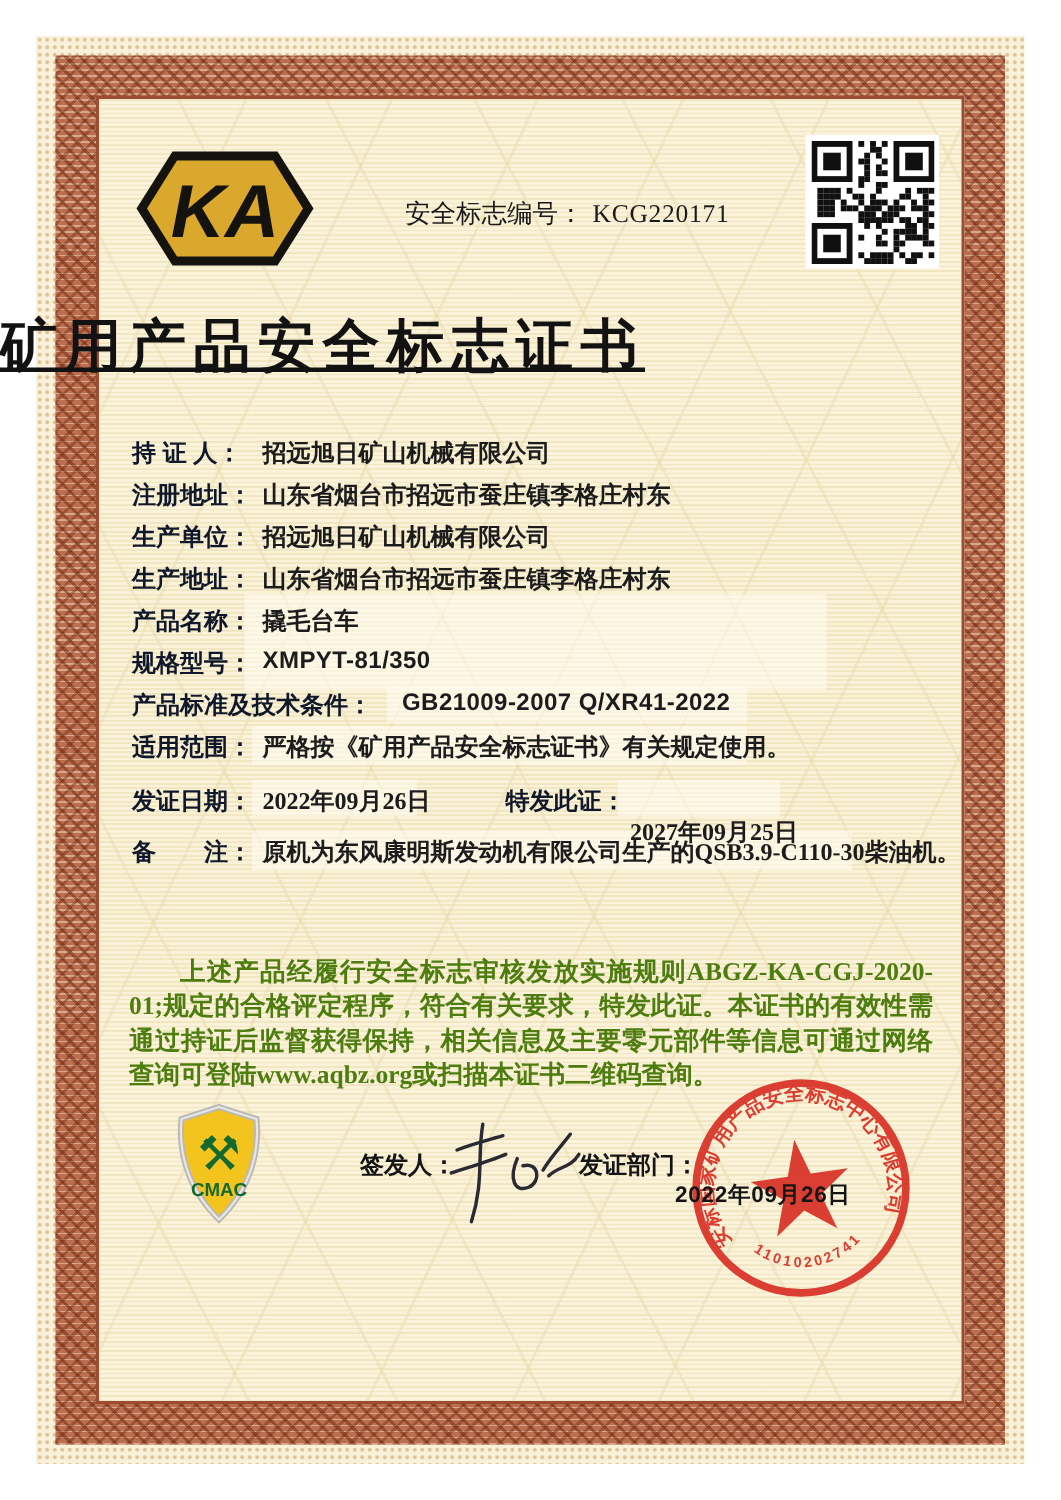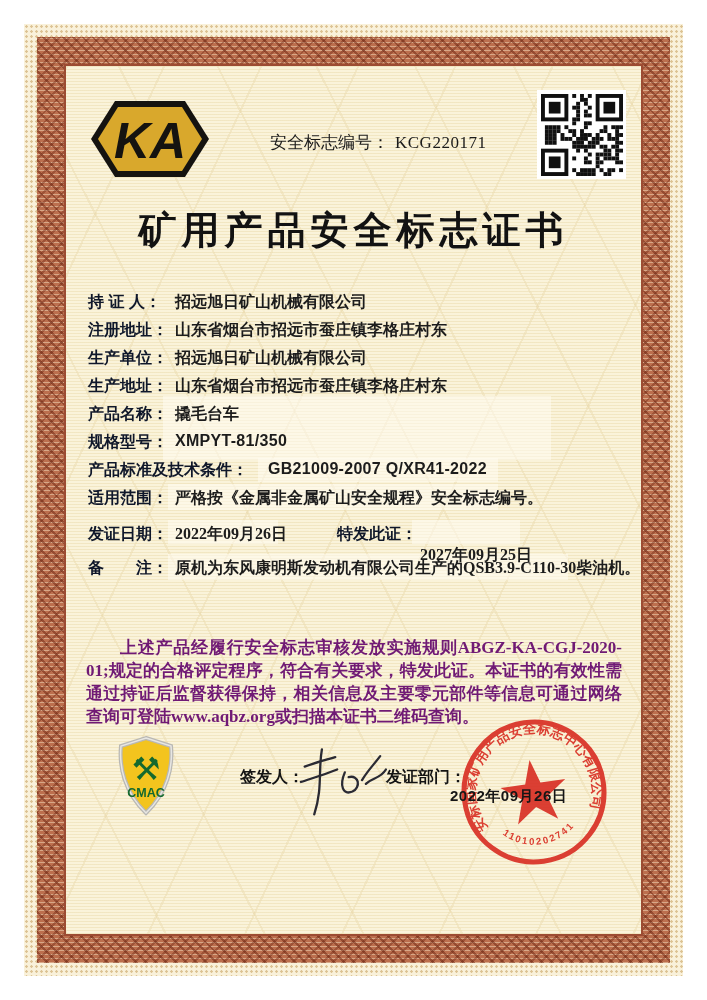--- a/index.html
+++ b/index.html
@@ -47,43 +47,43 @@
     font-family:"Liberation Serif", serif; font-size:17px; color:#1a1a1a; white-space:nowrap;
   }
   .cert-no-line .num { margin-left:6px; letter-spacing:.5px; }
   .qr-box {
     position:absolute; left:537px; top:90px; width:89px; height:89px;
     background:#ffffff; display:flex; align-items:center; justify-content:center;
   }
 
   
   .doc-title {
-    position:absolute; left:0; top:205px; width:707px; text-align:center;
-    font-size:38px; font-weight:900; color:#121212; letter-spacing:5px;
+    position:absolute; left:0; top:205px; width:707px; text-align:left;
+    font-size:38px; font-weight:900; color:#121212; letter-spacing:5px;text-decoration:underline;
   }
 
   
   .lbl {
     position:absolute; left:88px; font-size:16px; font-weight:bold; color:#0f172a; white-space:nowrap;
   }
   .val {
     position:absolute; left:175px; font-size:16px; font-weight:600; color:#1c1c1c;
     font-family:"Liberation Serif", serif; white-space:nowrap;
   }
   .val.latin { font-family:"Liberation Sans", sans-serif; font-weight:bold; letter-spacing:.3px; }
   .t292{top:292px}.t320{top:320px}.t348{top:348px}.t376{top:376px}.t404{top:404px}
   .t432{top:432px}.t460{top:460px}.t488{top:488px}.t524{top:524px}.t558{top:558px}
   .lbl.mid { left:337px; }
   .val.mid { left:420px;margin-top:21px; }
   .val.std { left:268px; }
 
   
   .statement {
     position:absolute; left:86px; top:636px; width:536px;
-    font-family:"Liberation Serif", serif; font-size:17px; font-weight:bold; color:#701a75;
+    font-family:"Liberation Serif", serif; font-size:17px; font-weight:bold; color:#4d7c0f;
     line-height:23px; text-indent:2em; text-align:justify;
   }
 
   
   .cmac-badge { position:absolute; left:113px; top:735px; }
   .signer-label, .issuer-label {
     position:absolute; top:767px; font-size:16px; font-weight:bold; color:#141414; white-space:nowrap;
   }
   .signer-label { left:240px; }
   .issuer-label { left:386px; }
@@ -283,21 +283,21 @@
   <div class="lbl t404">产品名称：</div>
   <div class="val t404">撬毛台车</div>
 
   <div class="lbl t432">规格型号：</div>
   <div class="val latin t432">XMPYT-81/350</div>
 
   <div class="lbl t460">产品标准及技术条件：</div>
   <div class="val latin std t460">GB21009-2007 Q/XR41-2022</div>
 
   <div class="lbl t488">适用范围：</div>
-  <div class="val t488">严格按《金属非金属矿山安全规程》安全标志编号。</div>
+  <div class="val t488">严格按《矿用产品安全标志证书》有关规定使用。</div>
 
   <div class="lbl t524">发证日期：</div>
   <div class="val t524">2022年09月26日</div>
   <div class="lbl mid t524">特发此证：</div>
   <div class="val mid t524">2027年09月25日</div>
 
   <div class="lbl t558">备　　注：</div>
   <div class="val t558">原机为东风康明斯发动机有限公司生产的QSB3.9-C110-30柴油机。</div>
 
   <div class="statement">上述产品经履行安全标志审核发放实施规则ABGZ-KA-CGJ-2020-01;规定的合格评定程序，符合有关要求，特发此证。本证书的有效性需通过持证后监督获得保持，相关信息及主要零元部件等信息可通过网络查询可登陆www.aqbz.org或扫描本证书二维码查询。</div>

